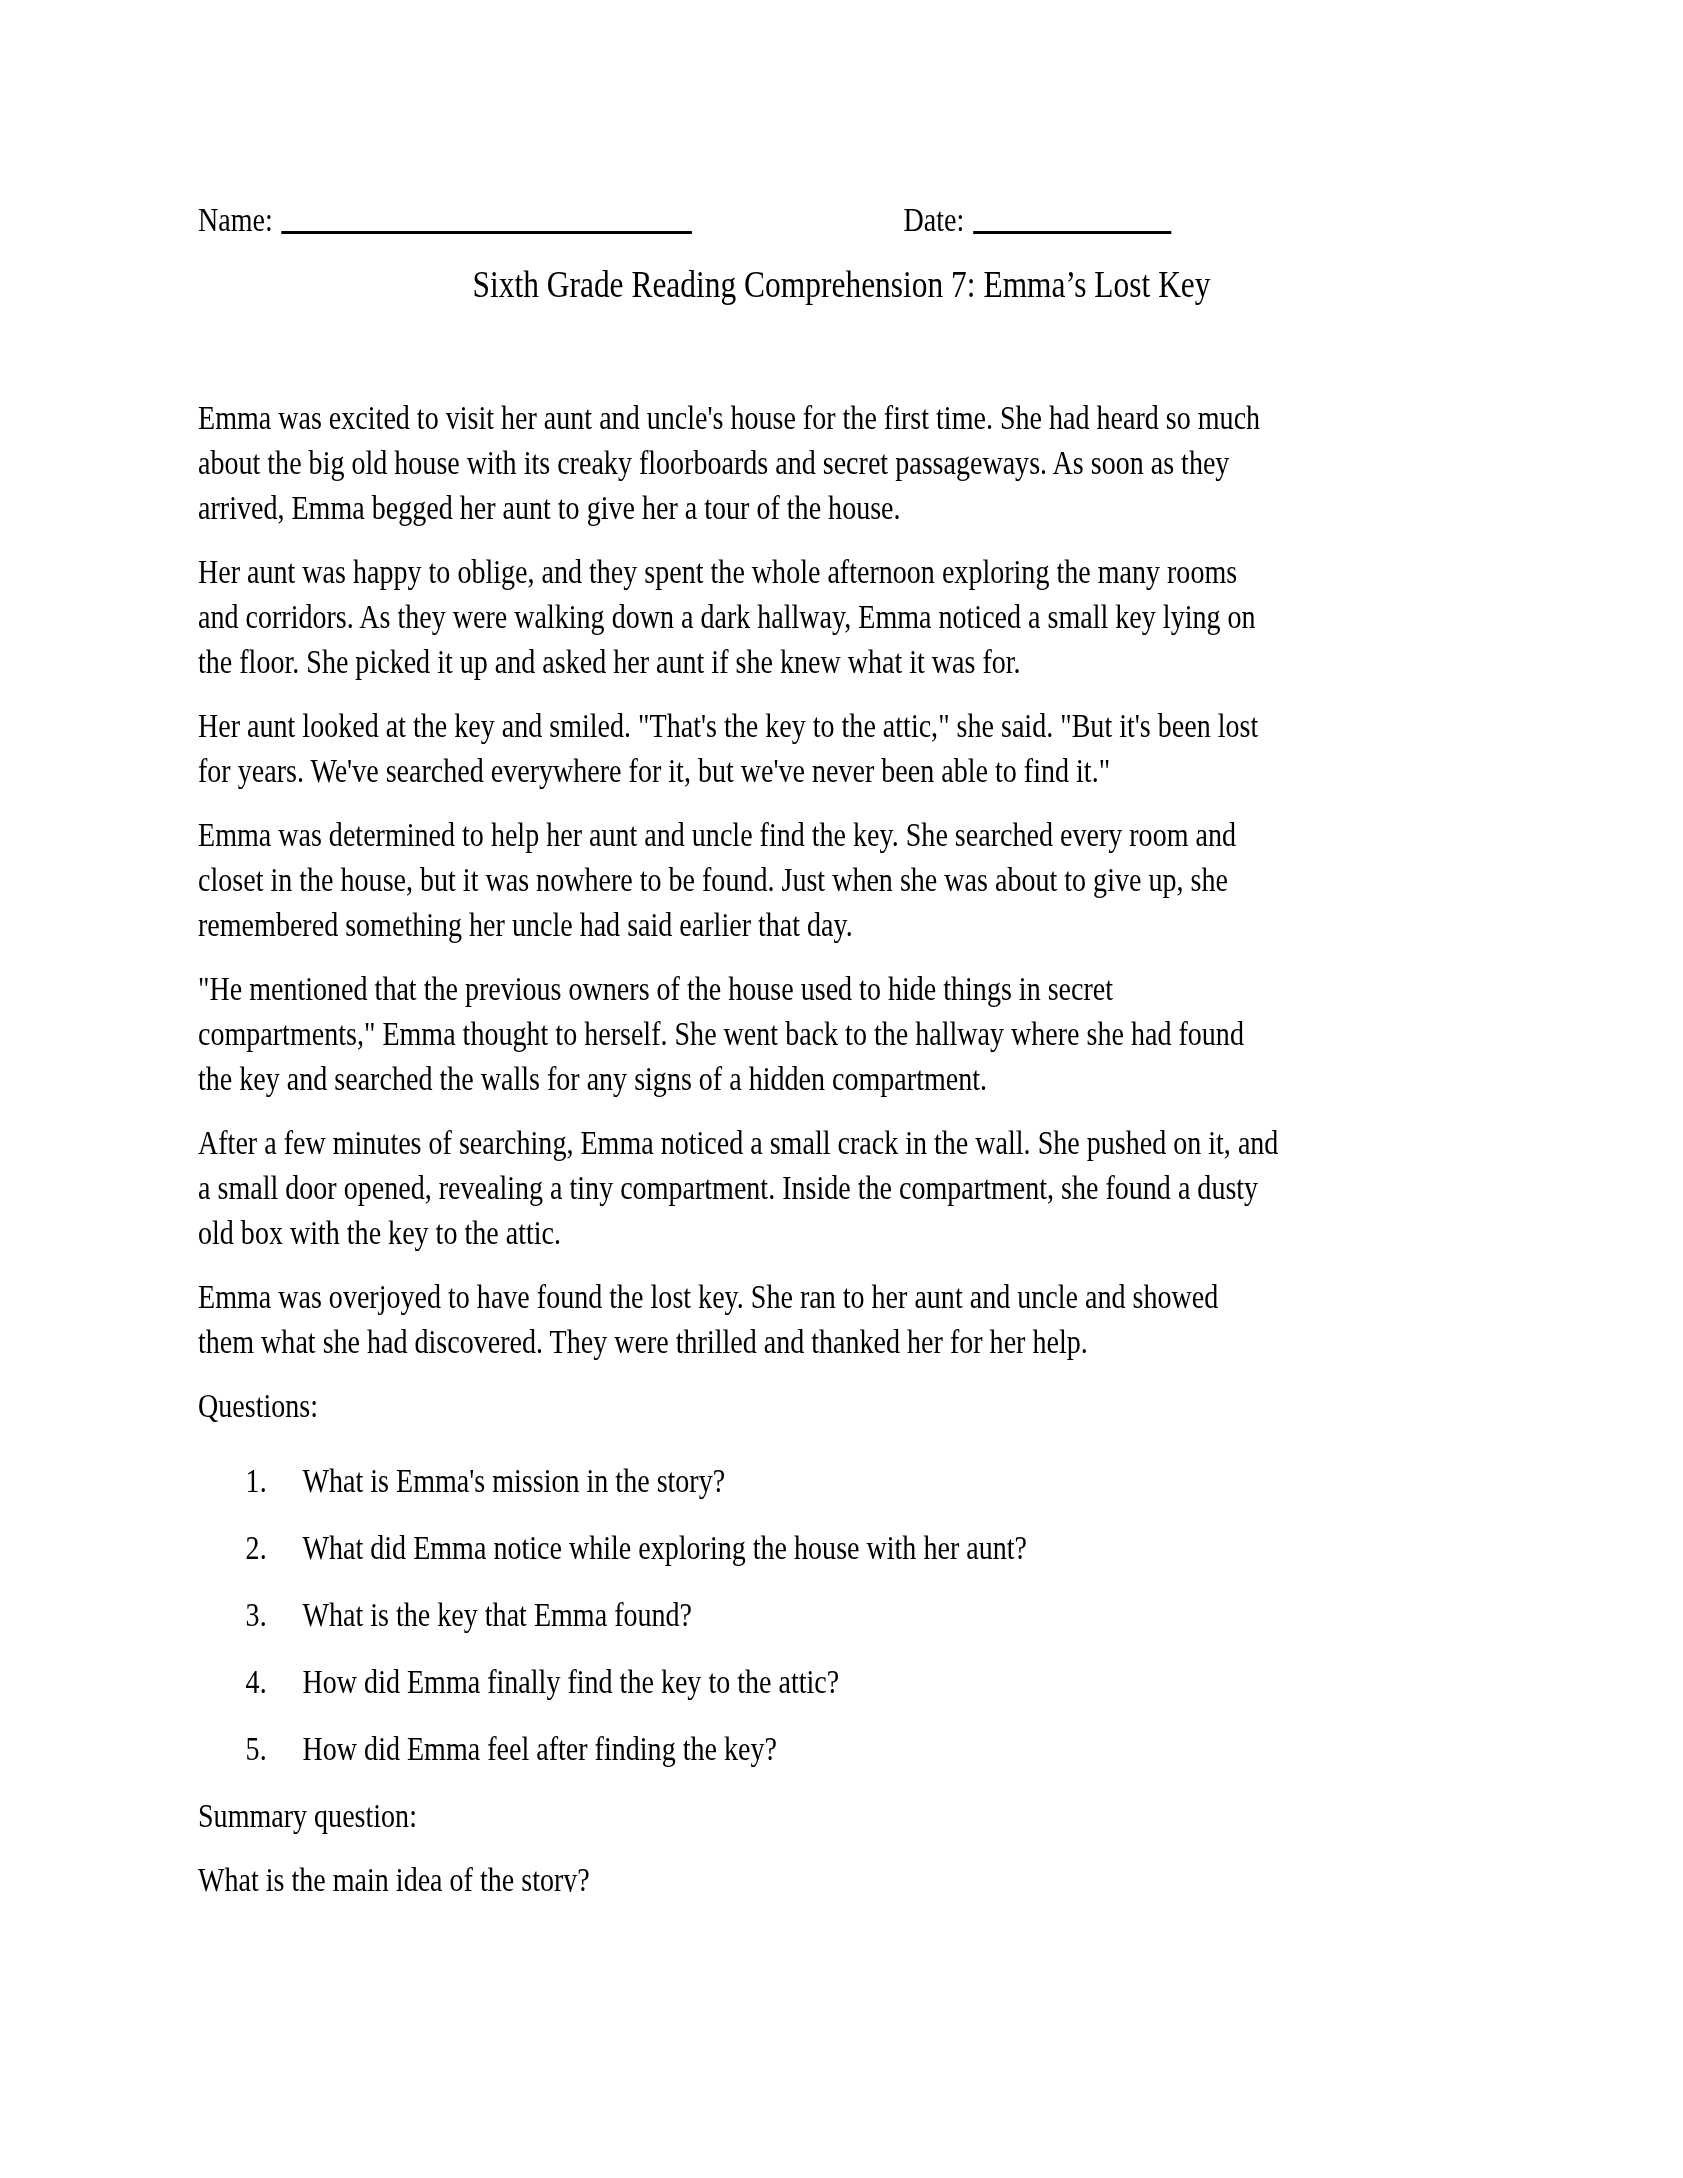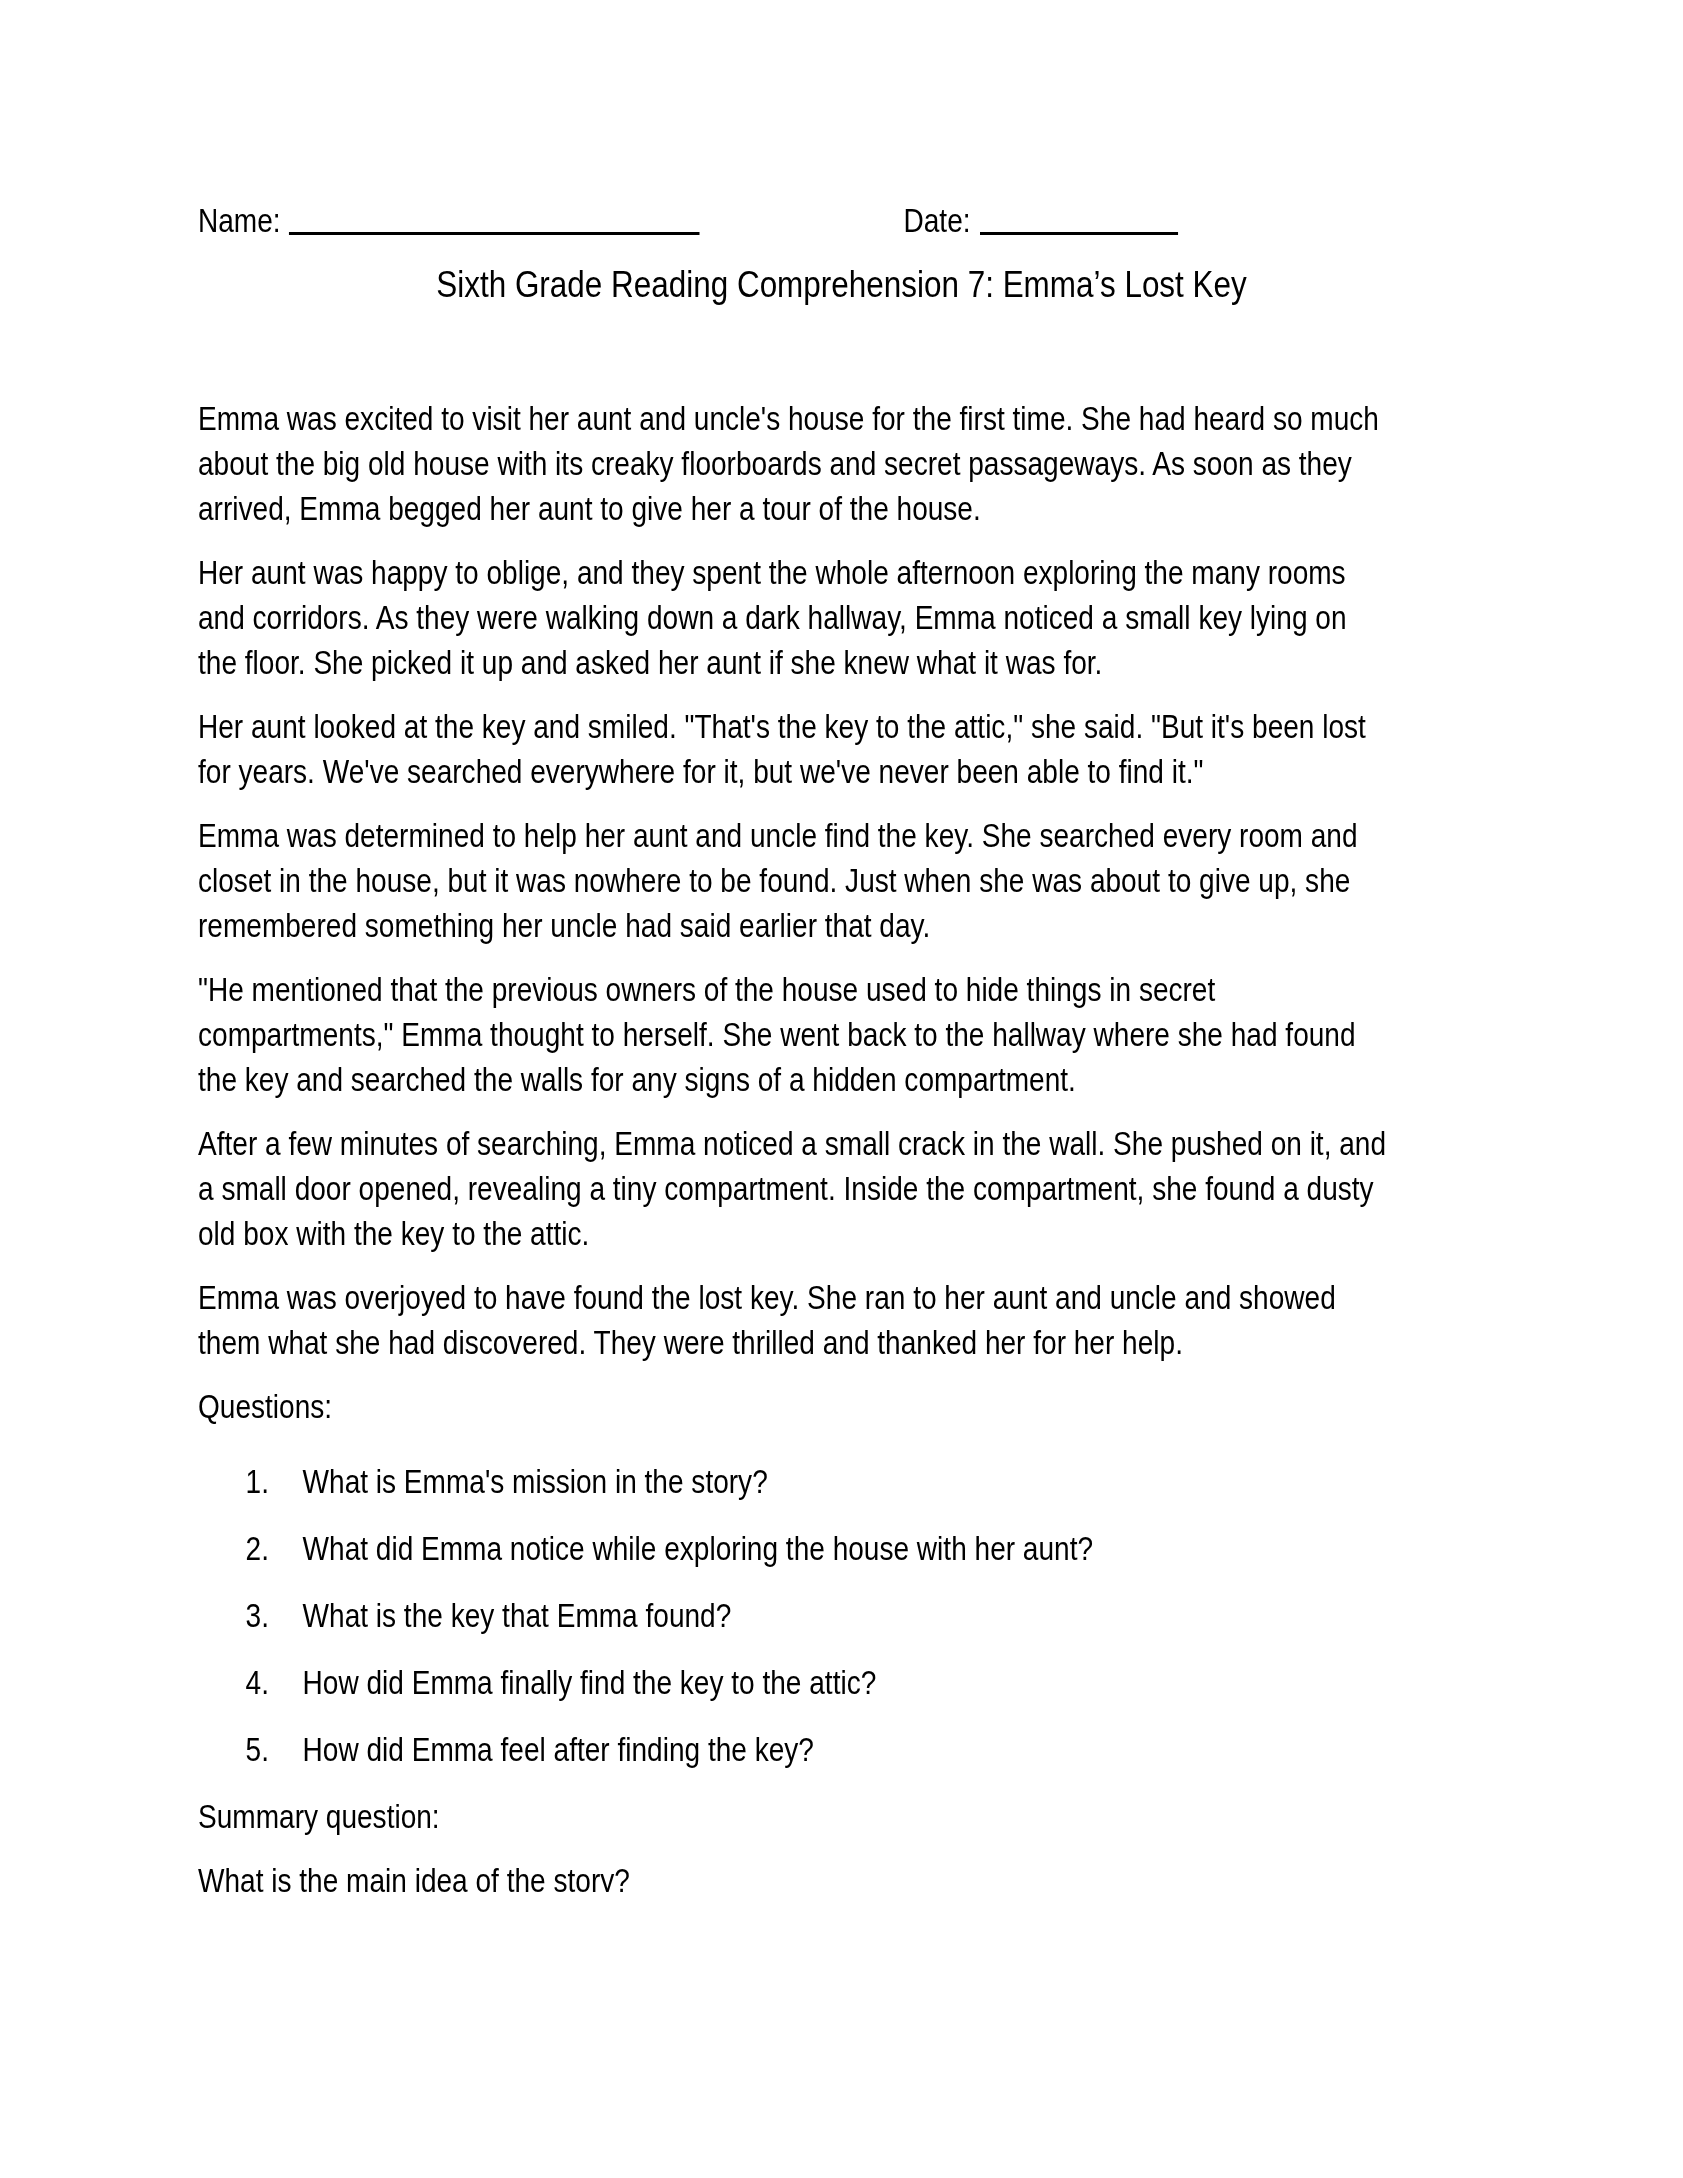--- a/index.html
+++ b/index.html
@@ -6,21 +6,21 @@
     margin: 0;
     padding: 0;
     background: #ffffff;
   }
   .page {
     position: relative;
     width: 1683px;
     height: 1892px;
     background: #ffffff;
     color: #000000;
-    font-family: Liberation Sans, sans-serif;
+    font-family: Liberation Serif, serif;
     font-size: 33px;
     line-height: 45px;
     overflow: hidden;
   }
   
   .hdr {
     position: absolute;
     left: 198px;
     top: 198px;
     width: 1515px;

